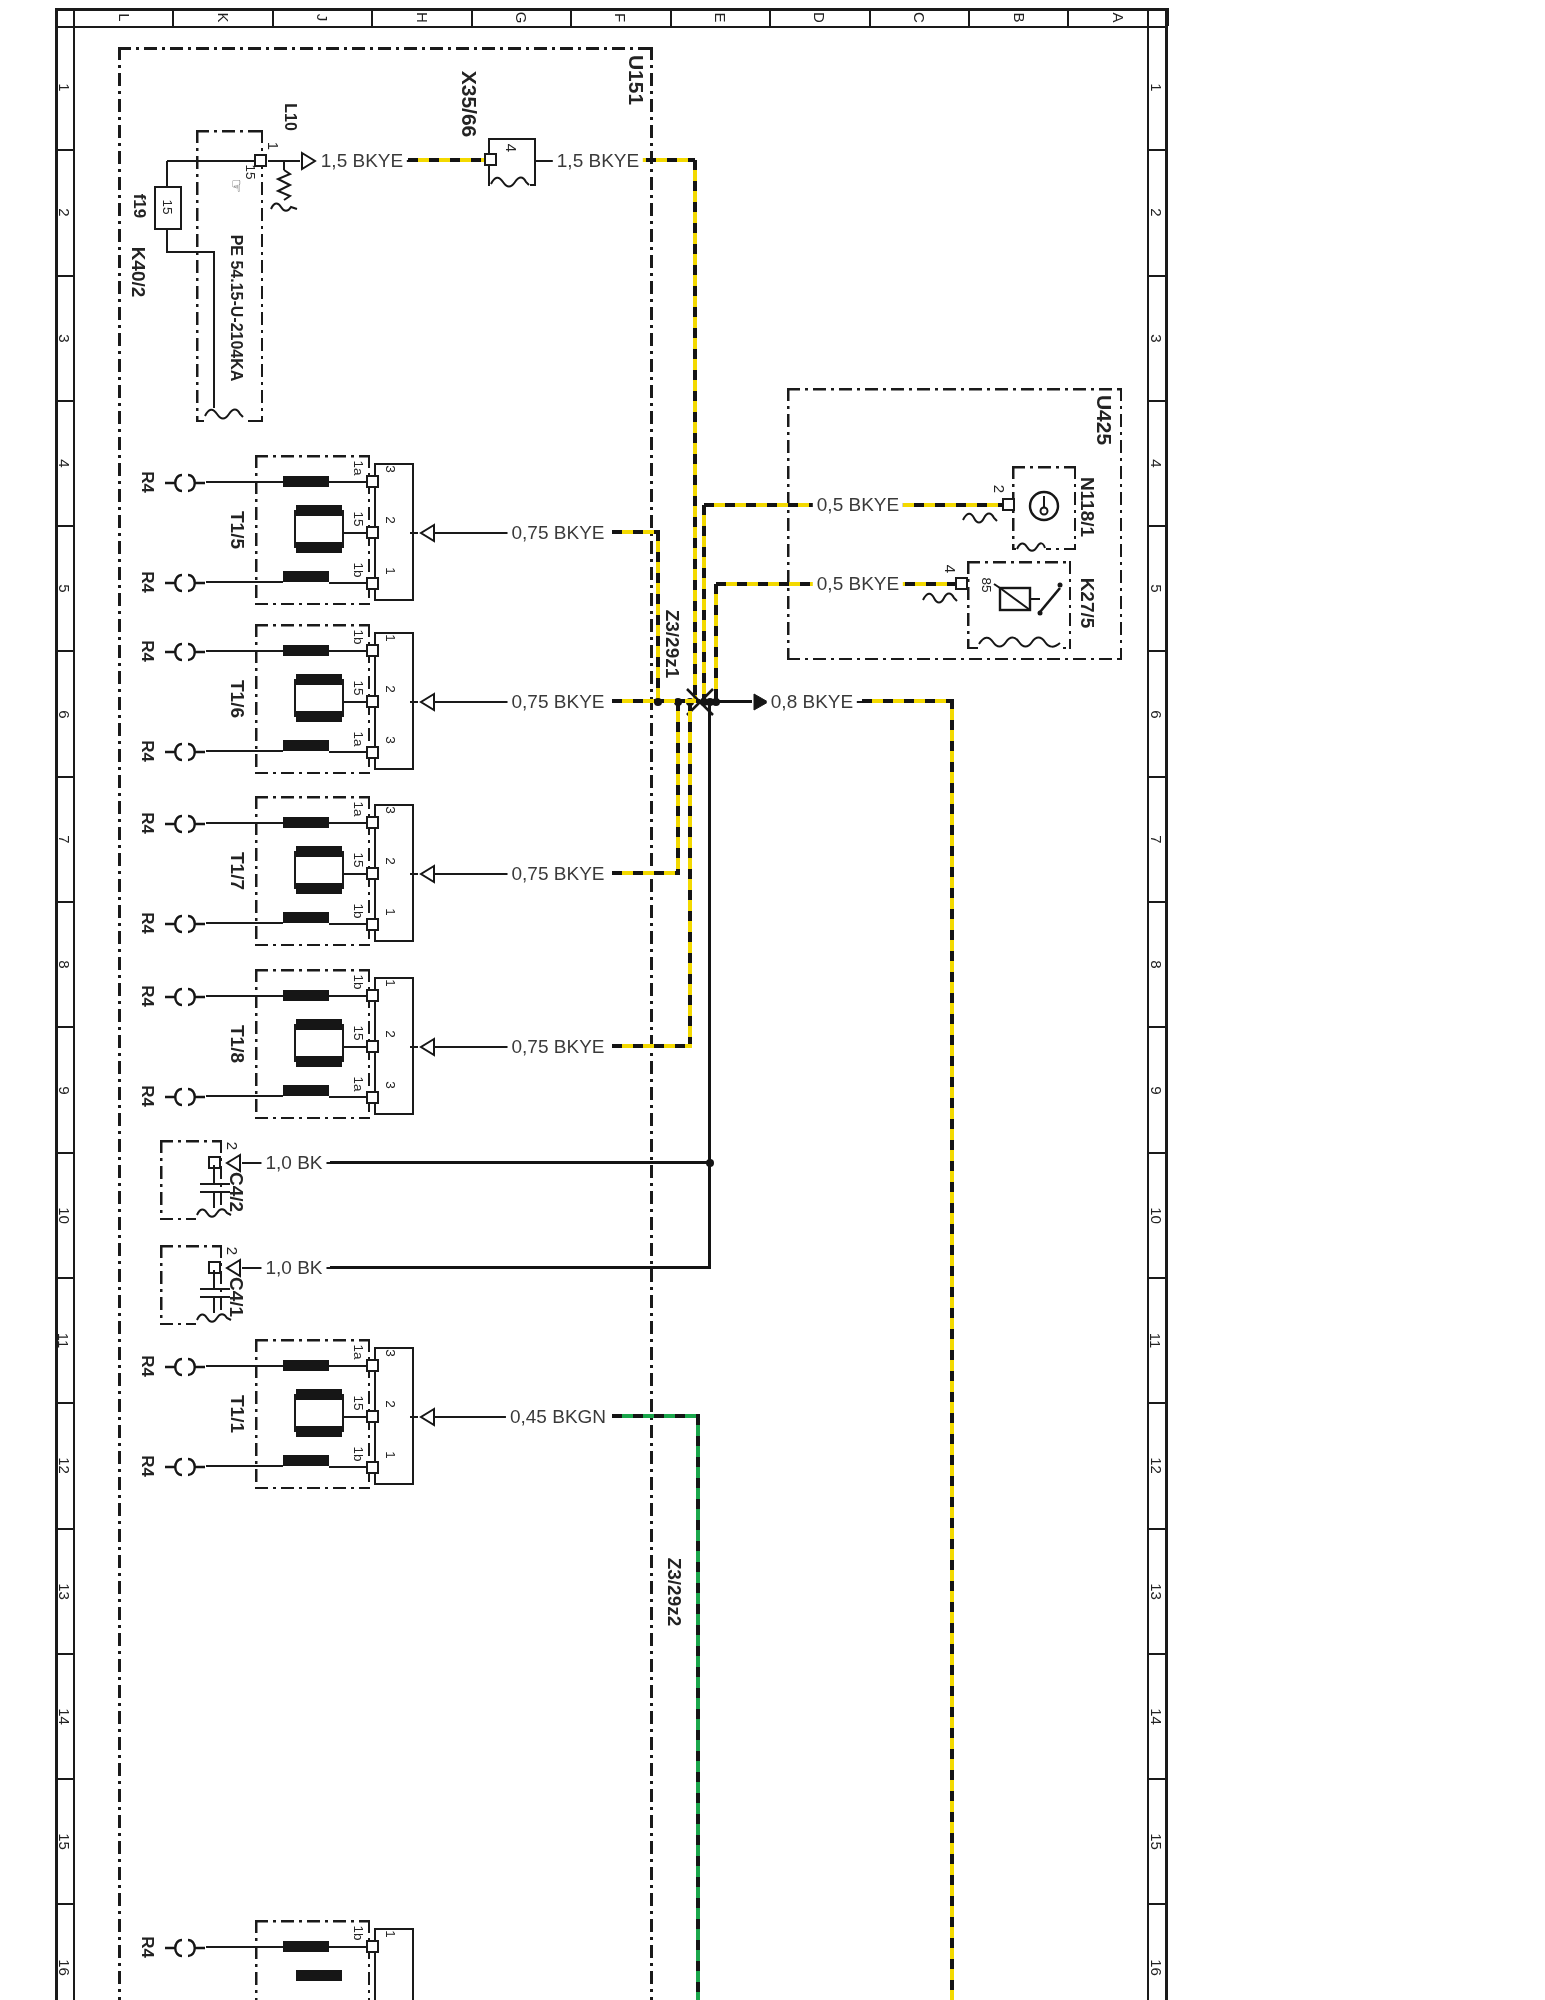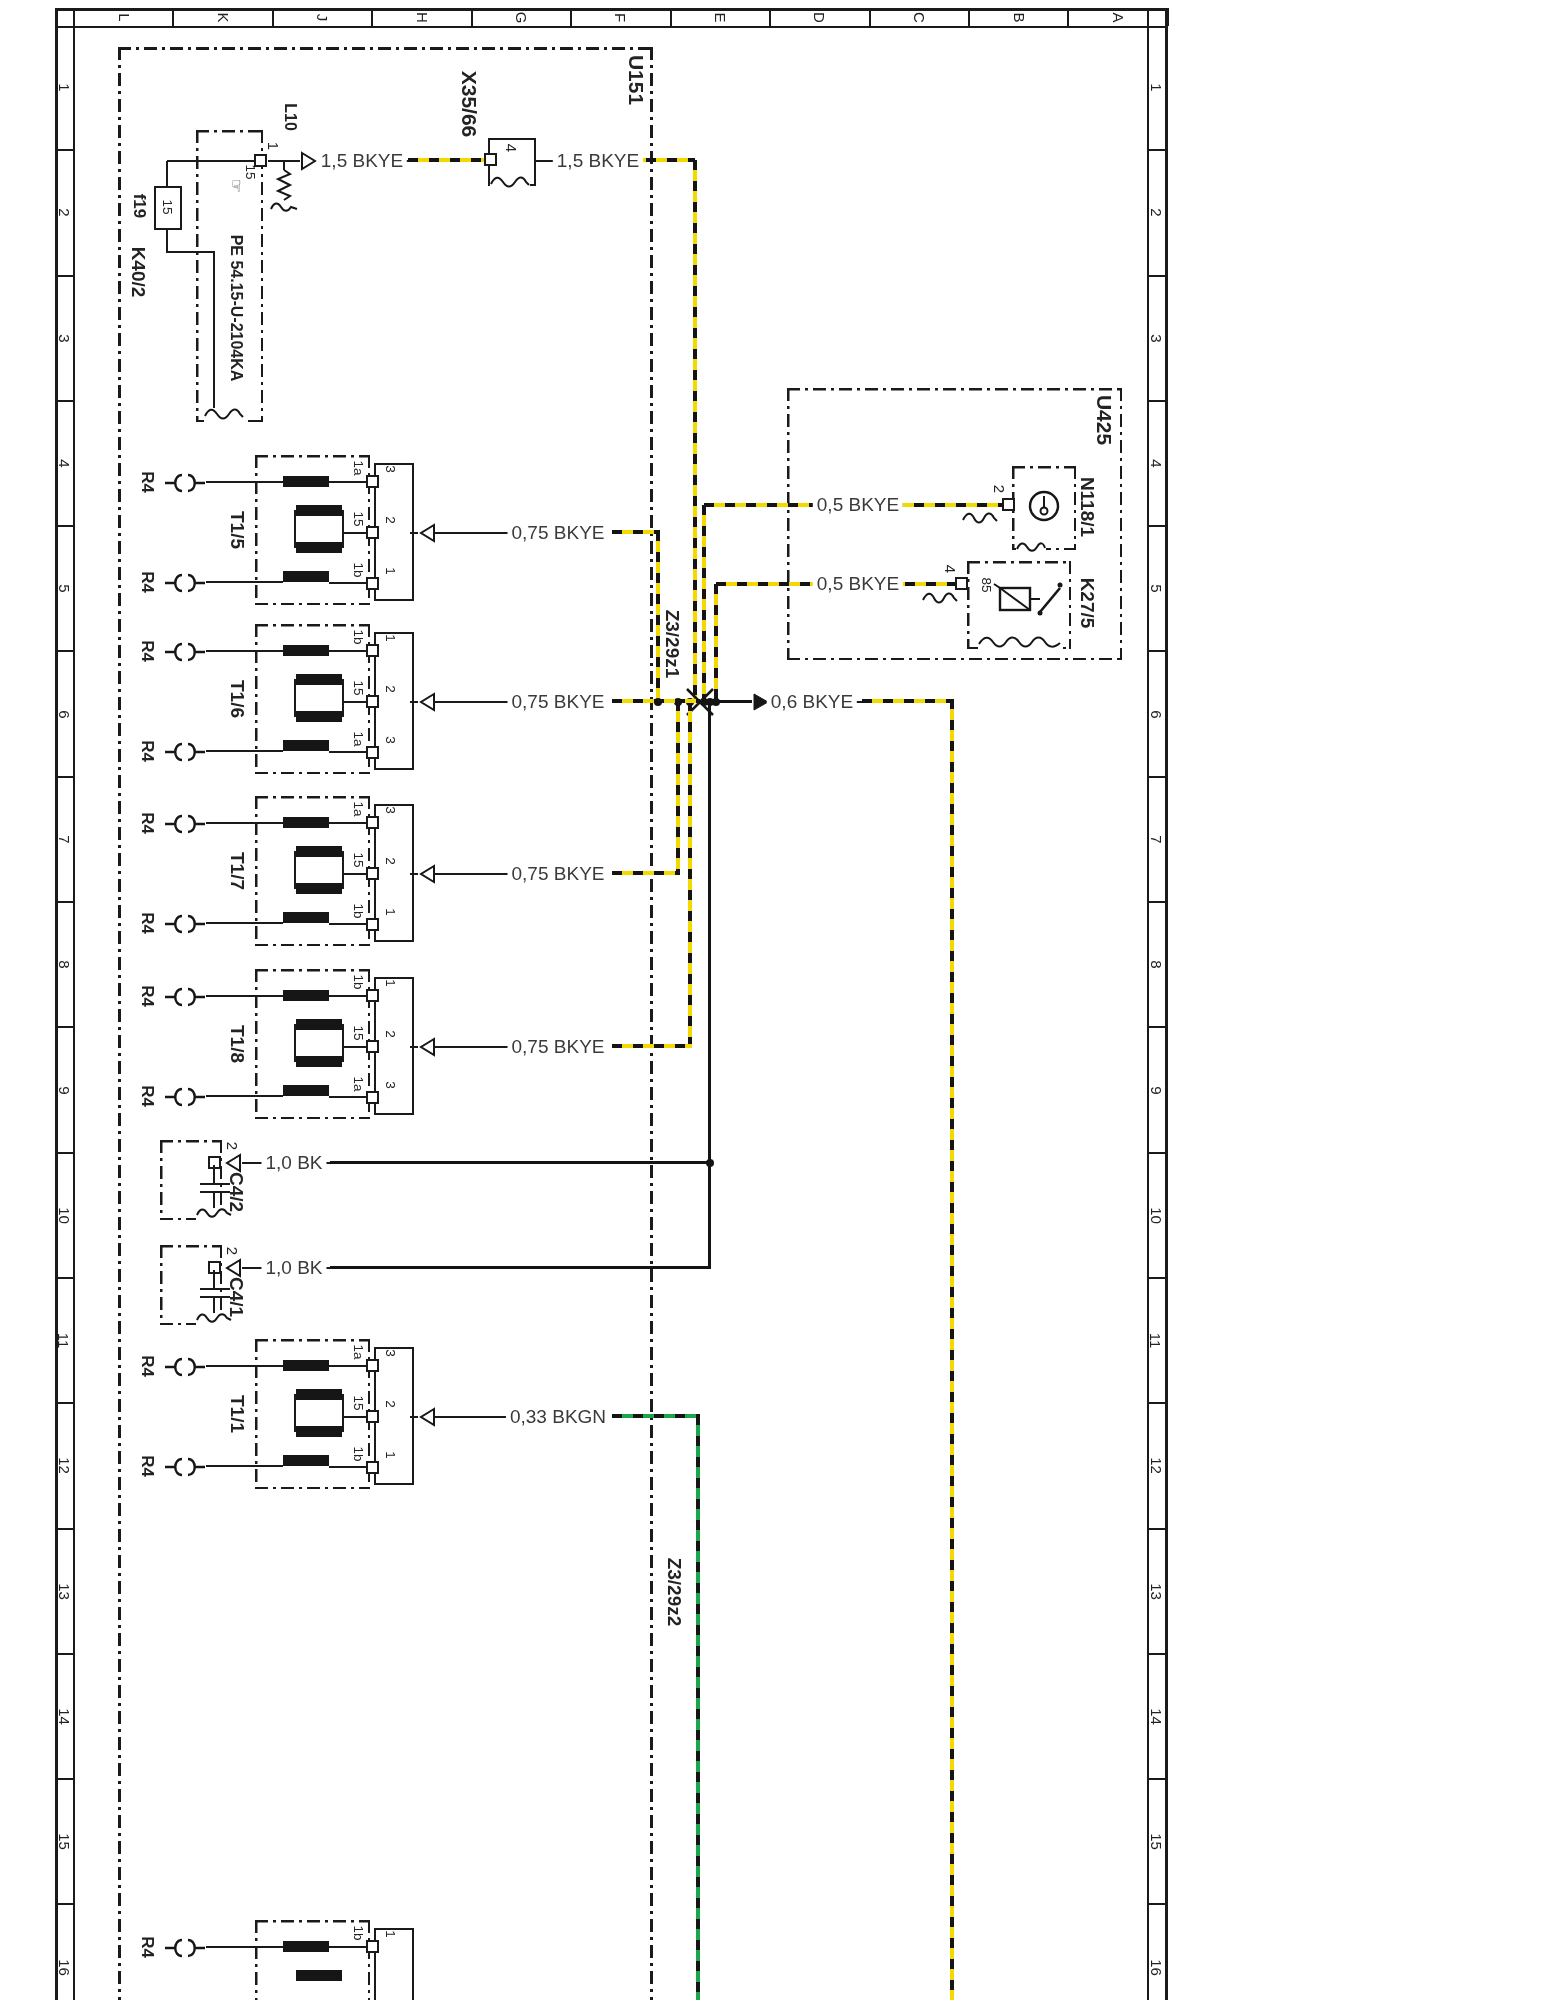--- a/index.html
+++ b/index.html
@@ -573,21 +573,21 @@
     <span class="vt s14 ta">1a</span>
     <span class="vt s14 tb">15</span>
     <span class="vt s14 tc">1b</span>
     <div class="hl wout"></div>
     <svg class="tri" width="18" height="20" viewBox="0 0 18 20">
         <path d="M16 2 L3 10 L16 18 Z" fill="#fff" stroke="#161616" stroke-width="2"></path>
       </svg>
   </div>
   <div class="hl" style="left:434px;top:1416px;width:74px"></div>
   <div class="wgh" style="left:612px;top:1414px;width:88px"></div>
-  <span class="ht wl" style="left:558px;top:1417px">0,33 BKGN</span>
+  <span class="ht wl" style="left:558px;top:1417px">0,45 BKGN</span>
 
   <div class="cg" style="top:1920px">
     <div class="ddb box"></div>
     <span class="vt b s17 r4a">R4</span>
     <svg class="syma" width="40" height="22" viewBox="0 0 40 22">
         <path d="M0 11 H10 M17 3 C8 3 8 19 17 19 M23 3 C32 3 32 19 23 19 M30 11 H40" fill="none" stroke="#161616" stroke-width="2.4"></path>
       </svg>
     <div class="hl wa"></div>
     <div class="bar b1"></div>
     <div class="bar b2"></div>
@@ -595,17 +595,17 @@
     <div class="sb conn"></div>
     <div class="pin pa"></div>
     <span class="vt s14 pna">1</span>
     <span class="vt s14 ta">1b</span>
   </div>
 
   <span class="ht wl" style="left:362px;top:161px">1,5 BKYE</span>
   <span class="ht wl" style="left:598px;top:161px">1,5 BKYE</span>
   <span class="ht wl" style="left:858px;top:505px">0,5 BKYE</span>
   <span class="ht wl" style="left:858px;top:584px">0,5 BKYE</span>
-  <span class="ht wl" style="left:812px;top:702px">0,6 BKYE</span>
+  <span class="ht wl" style="left:812px;top:702px">0,8 BKYE</span>
   <span class="ht wl" style="left:294px;top:1163px">1,0 BK</span>
   <span class="ht wl" style="left:294px;top:1268px">1,0 BK</span>
 
 </div>
 
 </body></html>

